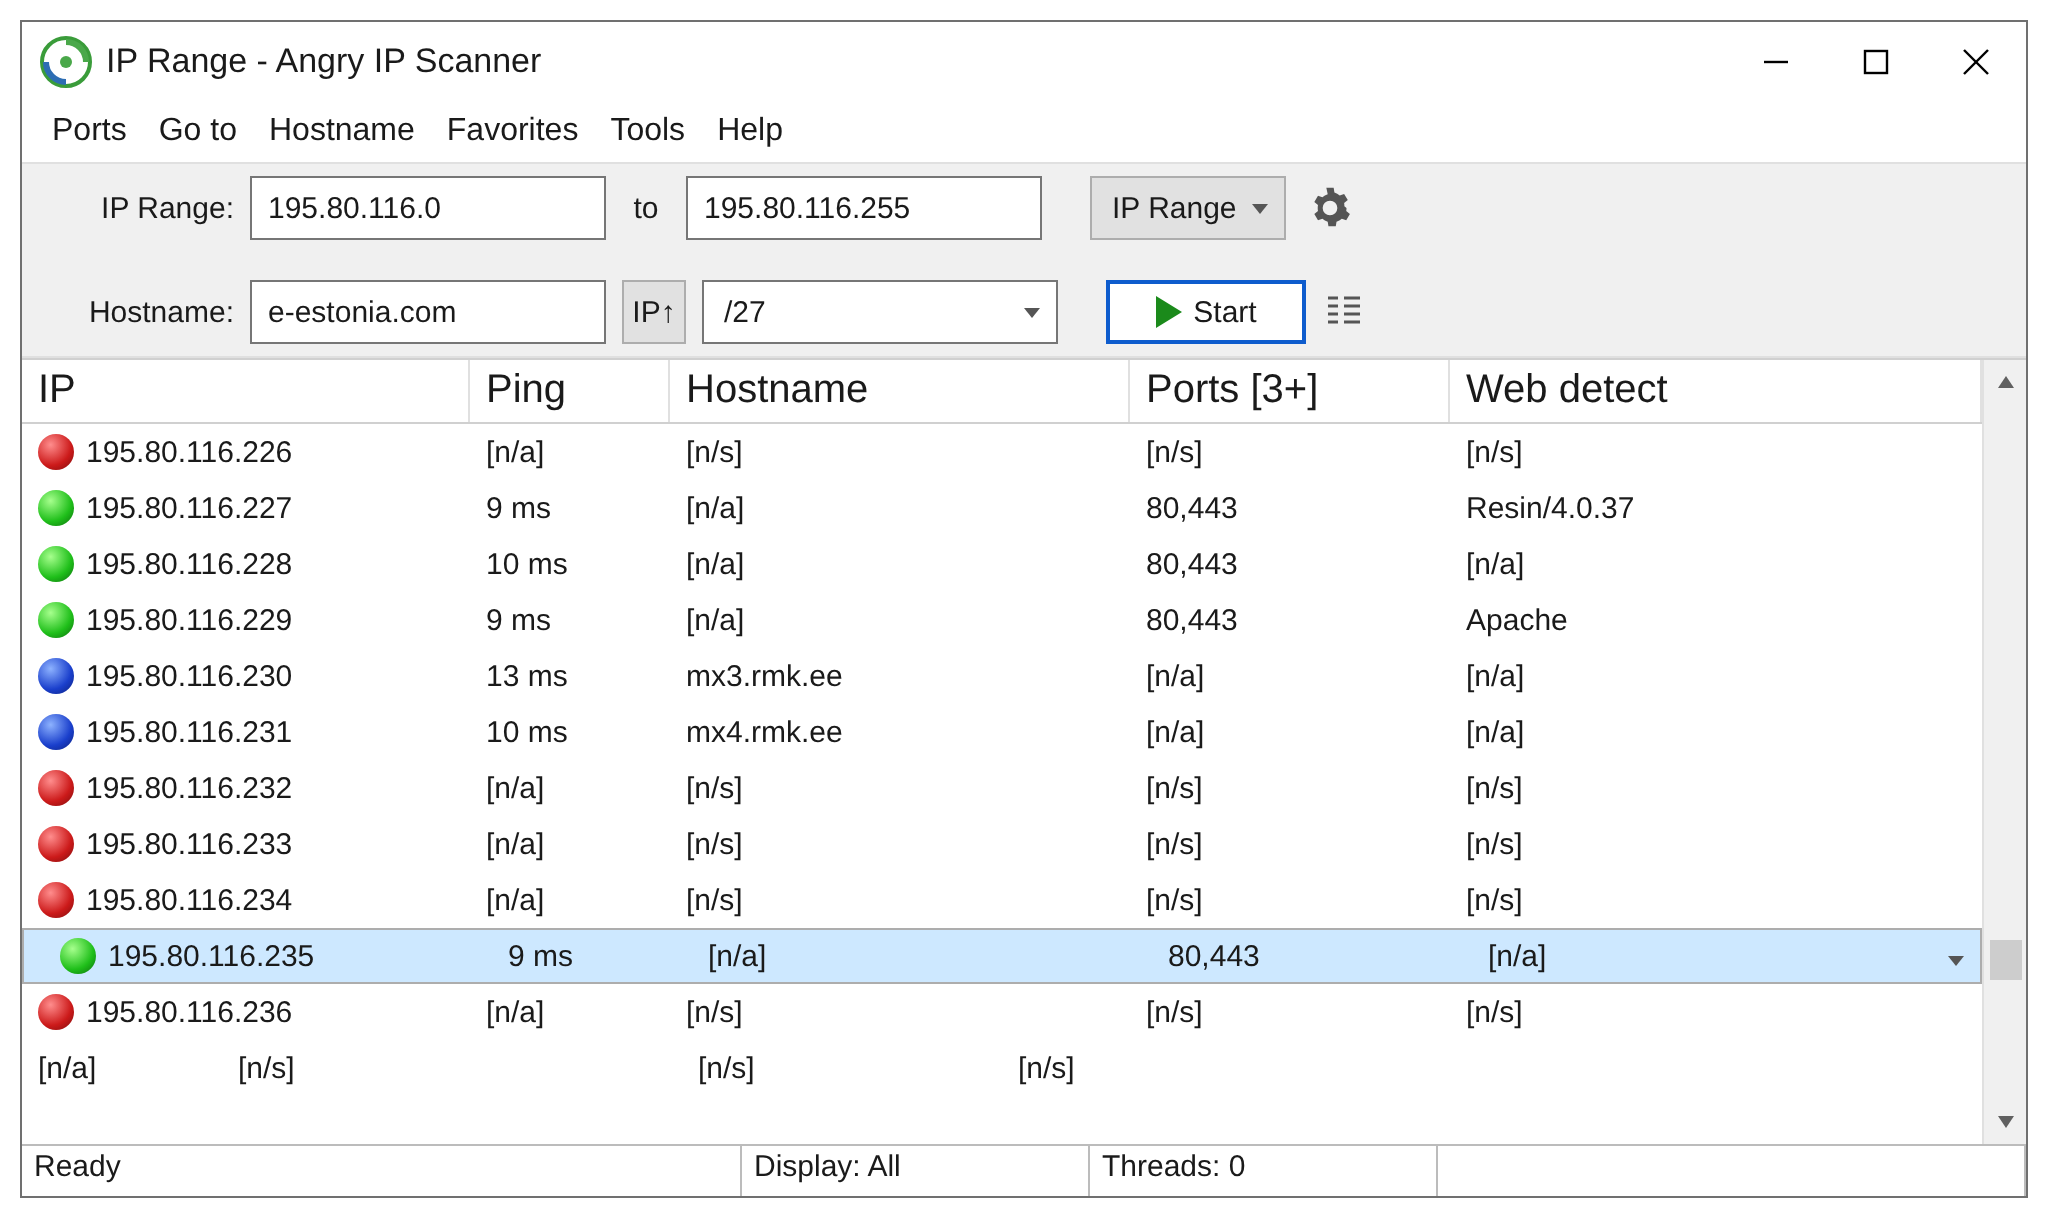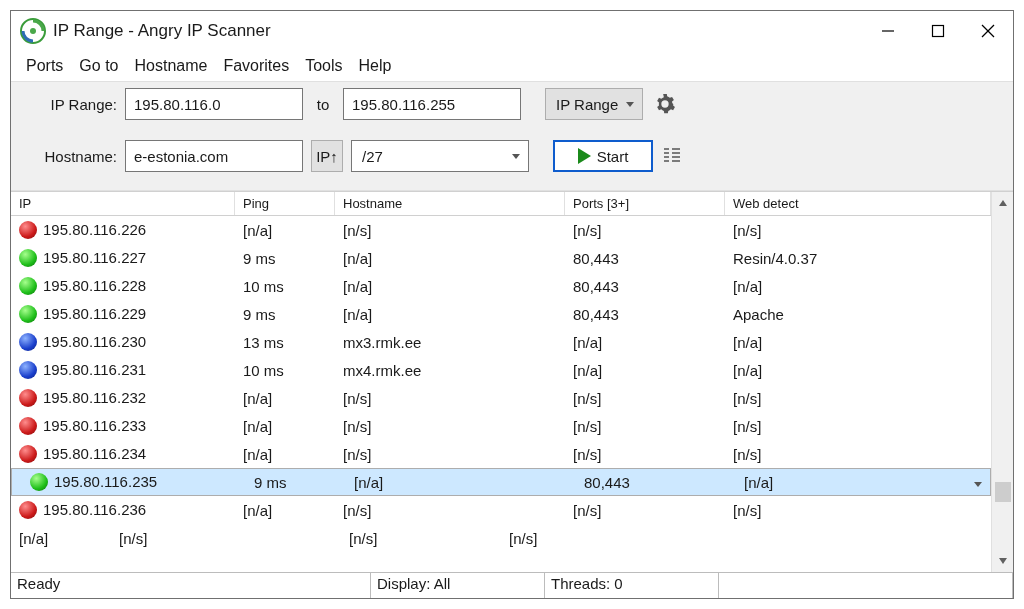--- a/index.html
+++ b/index.html
@@ -7,45 +7,45 @@
 .win{width:1004px;height:589px;border:1px solid #707070;background:#fff;display:flex;flex-direction:column}
 .titlebar{height:40px;display:flex;align-items:center;padding:0 0 0 8px}
 .titlebar .icon{width:28px;height:28px;margin-right:6px}
 .titlebar .title{flex:1;font-size:17px}
 .winbtns{display:flex;height:100%}
 .winbtn{width:50px;display:flex;align-items:center;justify-content:center;cursor:pointer}
 .menubar{height:30px;display:flex;align-items:center;padding:0 8px;gap:2px}
 .menubar span{padding:2px 7px;font-size:16px;cursor:pointer}
 .toolbar{background:#f0f0f0;border-top:1px solid #e0e0e0;border-bottom:1px solid #e0e0e0;padding:6px 10px}
 .trow{display:flex;align-items:center;gap:8px;margin-bottom:20px}
-.trow:last-child{margin-bottom:12px}
+.trow:last-child{margin-bottom:0}
 .trow label{width:96px;font-size:15px;text-align:right}
 .trow input[type=text]{height:32px;border:1px solid #767676;padding:0 8px;background:#fff;font-size:15px}
 .ipstart{width:178px}
 .ipend{width:178px}
 .hostname{width:178px}
 .btn{height:32px;border:1px solid #adadad;background:#e1e1e1;display:inline-flex;align-items:center;justify-content:center;cursor:pointer;padding:0 10px;font-size:15px}
 .btn.small{padding:0 5px;width:32px}
 .sel{height:32px;border:1px solid #adadad;background:#e1e1e1;padding:0 24px 0 10px;font-size:15px;position:relative;cursor:pointer;display:inline-flex;align-items:center}
 .sel::after{content:"";position:absolute;right:8px;top:13px;border-left:4px solid transparent;border-right:4px solid transparent;border-top:5px solid #555}
 .sel.white{background:#fff;border:1px solid #767676}
 .sel.wide{width:178px}
 .startbtn{height:32px;width:100px;border:2px solid #0e5ccd;background:#fff;display:inline-flex;align-items:center;justify-content:center;gap:6px;cursor:pointer;font-size:15px}
 .startbtn .play{width:0;height:0;border-top:8px solid transparent;border-bottom:8px solid transparent;border-left:13px solid #1b8a1b}
 .gear{width:28px;height:28px;display:inline-flex;align-items:center;justify-content:center}
 .prefs{width:22px;height:24px;display:inline-flex;align-items:center;justify-content:center}
 .results{flex:1;display:flex;overflow:hidden;border-top:1px solid #d0d0d0}
 .table{flex:1;overflow:hidden}
 .thead{display:flex;border-bottom:1px solid #d0d0d0;background:#fff}
-.th{padding:4px 8px;border-right:1px solid #e0e0e0;font-size:13px}
+.th{padding:4px 8px;border-right:1px solid #e0e0e0;font-size:20px}
 .c1{width:224px}.c2{width:100px}.c3{width:230px}.c4{width:160px}.c5{flex:1}
 .tbody{overflow-y:hidden;height:calc(100% - 28px)}
 .tr{display:flex;align-items:center;height:28px}
 .tr.sel{background:#cde8ff}
-.td{padding:2px 8px;font-size:15px;display:flex;gap:6px;white-space:nowrap;overflow:hidden}
+.td{padding:2px 8px;font-size:15px;display:flex;align-items:center;gap:6px;white-space:nowrap;overflow:hidden}
 .dot{width:18px;height:18px;border-radius:50%;display:inline-block;flex-shrink:0}
 .dot.r{background:radial-gradient(circle at 35% 30%,#ff8d8d,#cc1a1a 60%,#7a0c0c)}
 .dot.g{background:radial-gradient(circle at 35% 30%,#a6ff8d,#1fbf1a 60%,#0c6a0c)}
 .dot.b{background:radial-gradient(circle at 35% 30%,#8db2ff,#1a3fcc 60%,#0c1f7a)}
 .scrollbar{width:22px;background:#f0f0f0;border-left:1px solid #e0e0e0;display:flex;flex-direction:column;align-items:center;justify-content:space-between;padding:2px 0}
 .scrollbar .arrow{width:18px;height:18px;display:flex;align-items:center;justify-content:center;cursor:pointer}
 .scrollbar .thumb{width:16px;height:20px;background:#cdcdcd;position:relative;top:270px}
 .statusbar{height:26px;border-top:1px solid #bcbcbc;display:flex}
 .statusbar .cell{border-right:1px solid #bcbcbc;padding:2px 6px;font-size:15px}
 .sc1{width:360px}.sc2{width:174px}.sc3{width:174px}.sc4{flex:1}

